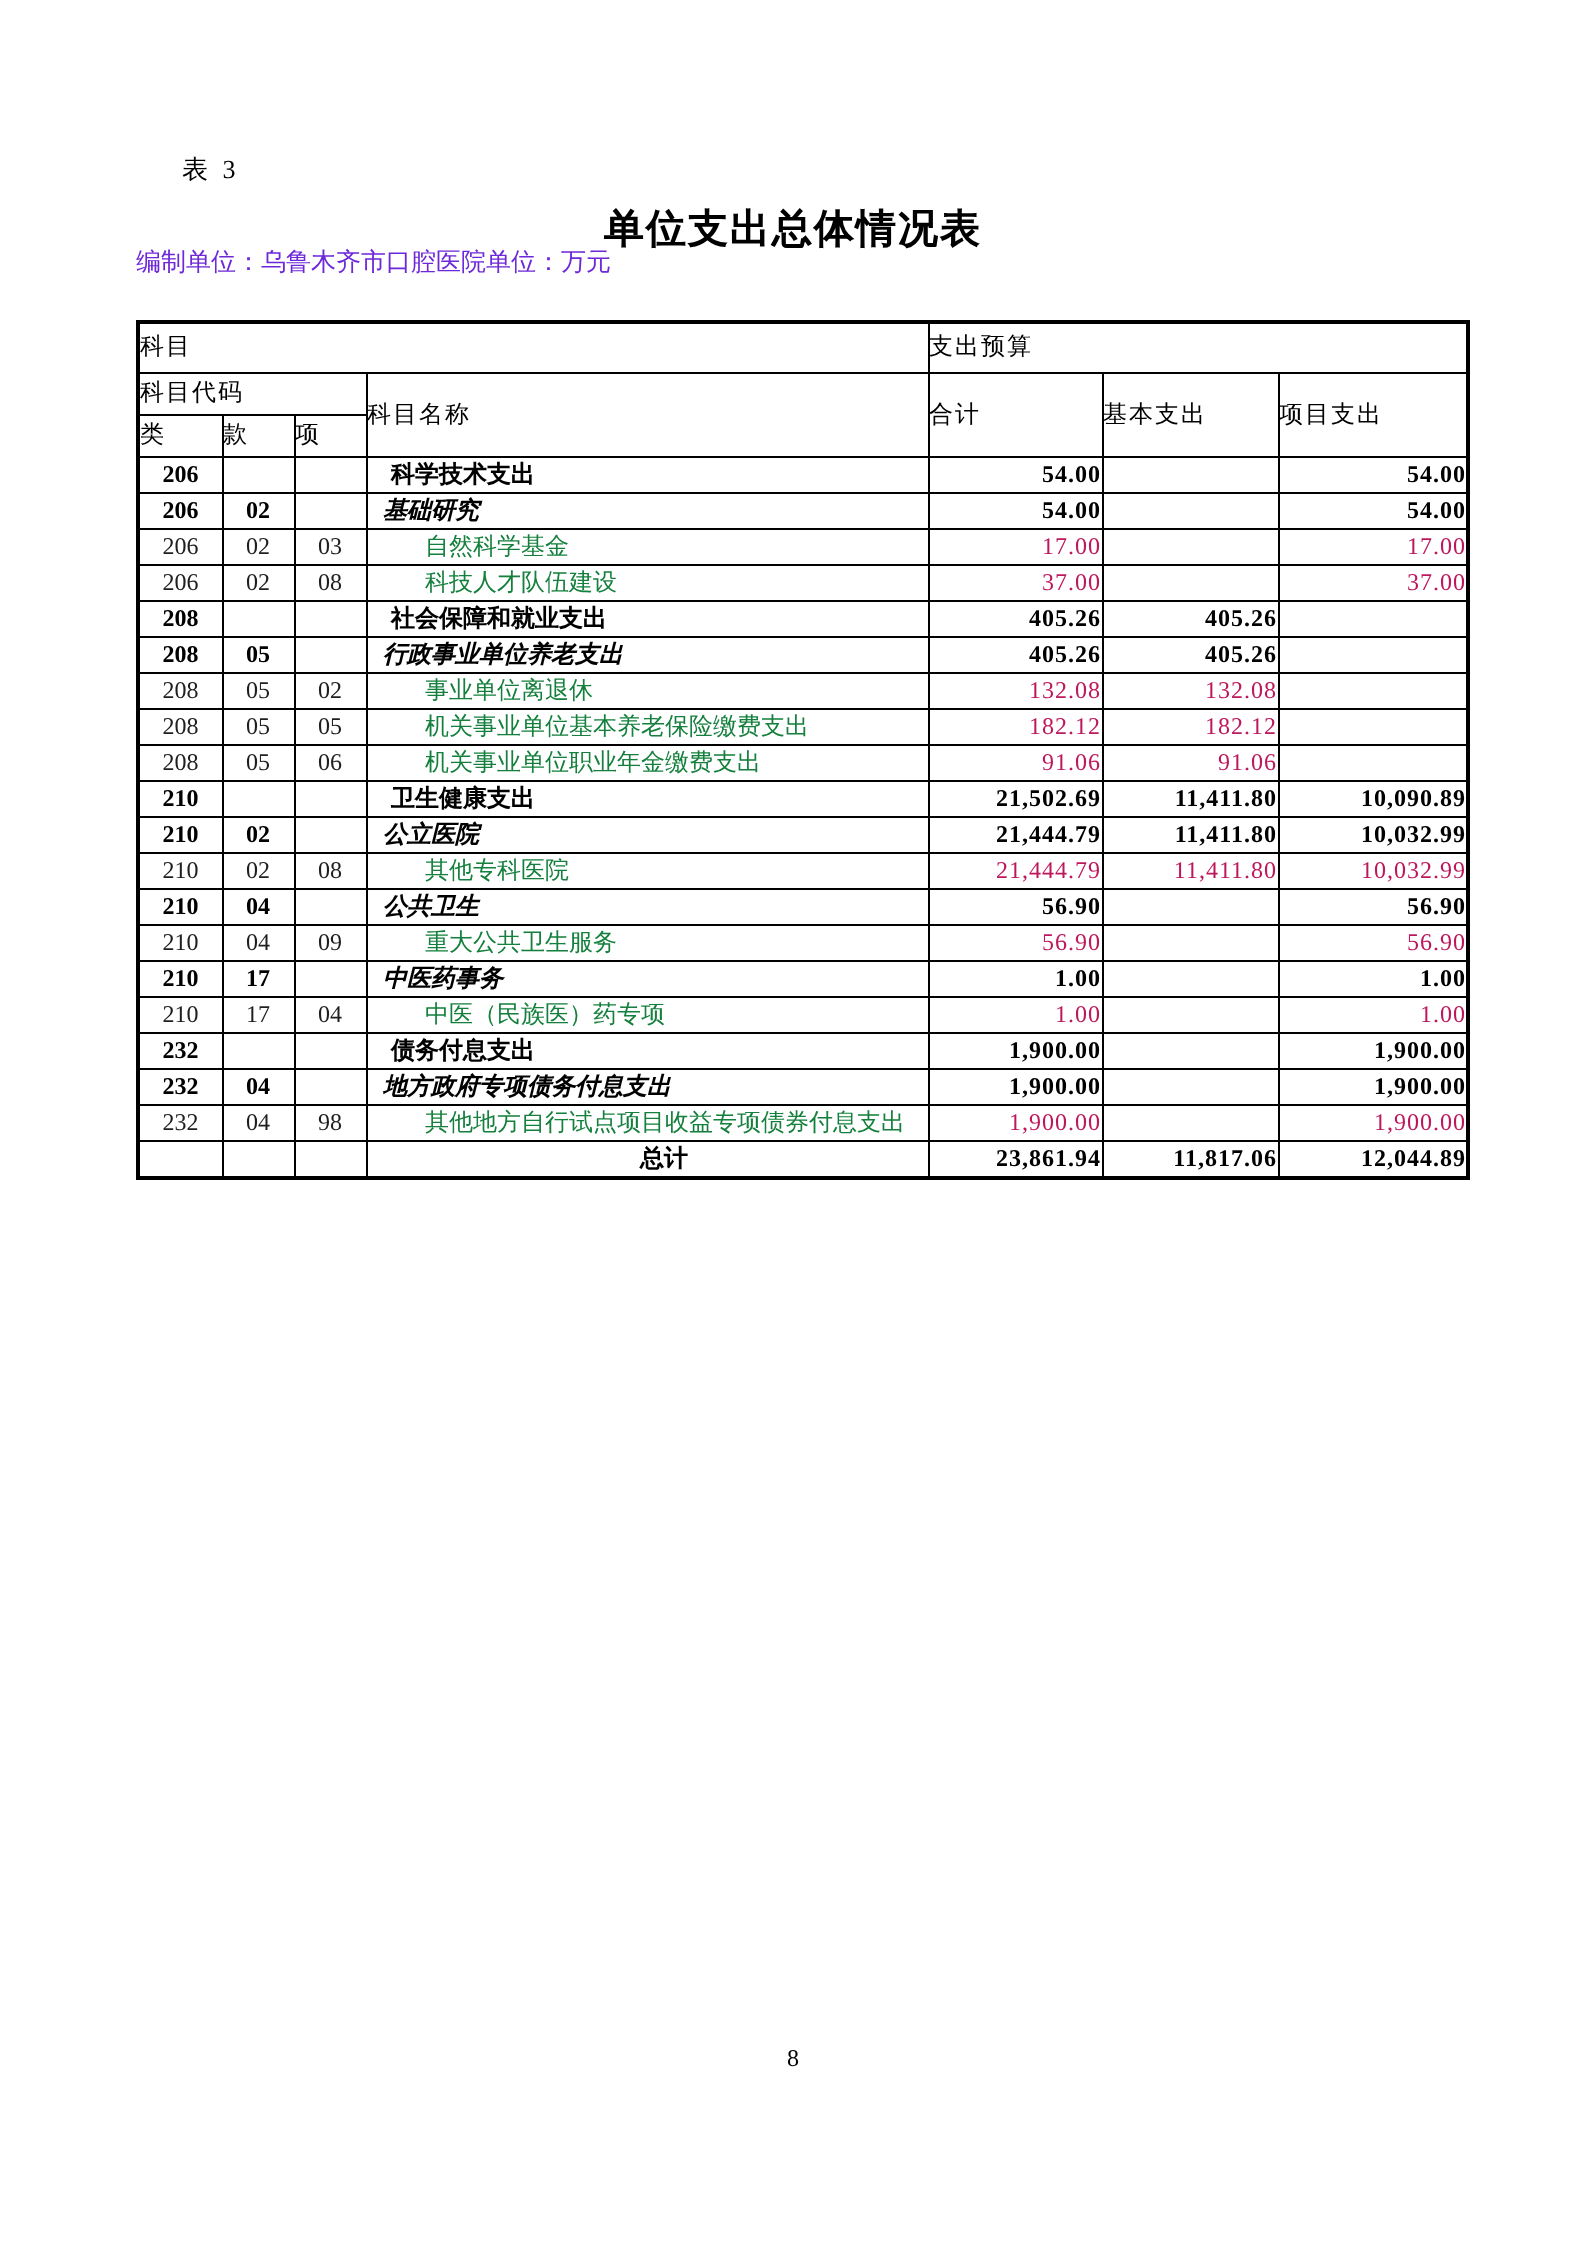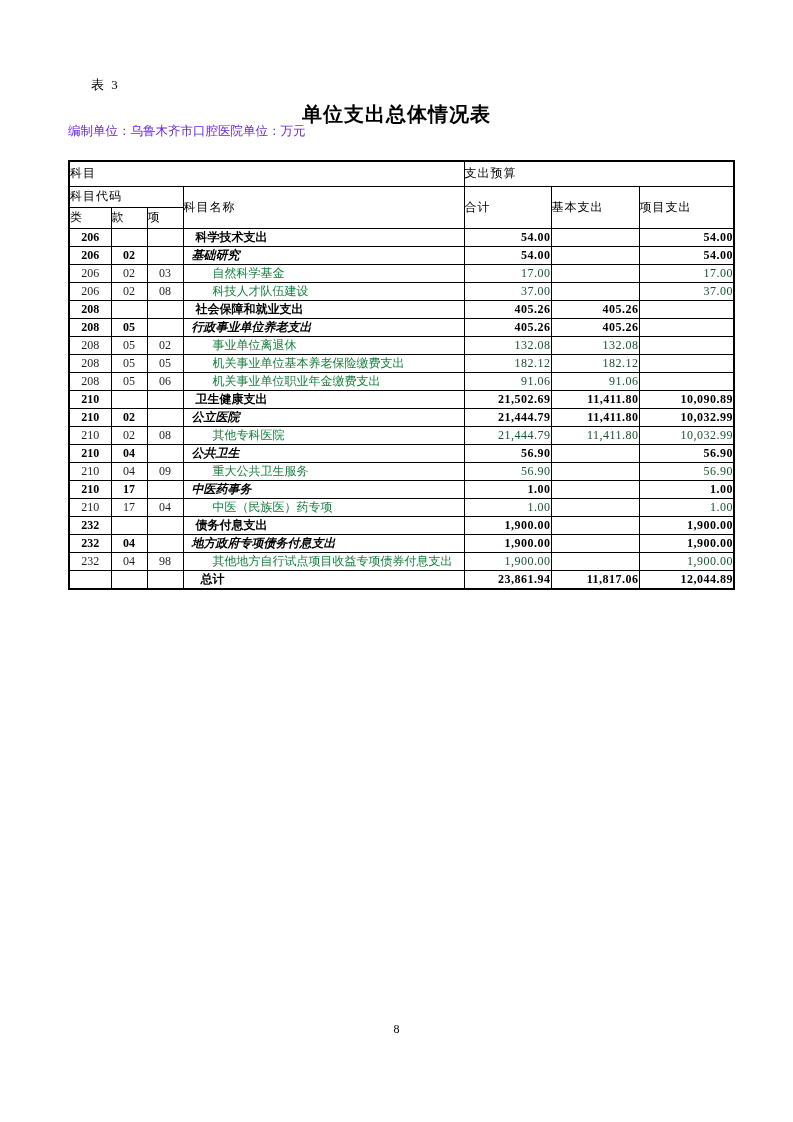--- a/index.html
+++ b/index.html
@@ -60,26 +60,26 @@
     white-space: nowrap;
     vertical-align: middle;
   }
   thead tr.h1 { height: 25px; }
   thead tr.h2 { height: 21px; }
   thead tr.h3 { height: 21px; }
   thead th { text-align: left; letter-spacing: 1px; font-family: Liberation Mono, monospace; }
   tbody tr { height: 17px; }
   td.code { text-align: center; color: #1f1f1f; }
   td.name { text-align: left; color: #15803d; }
-  td.num  { text-align: right; padding-right: 4px; letter-spacing: 0.5px; color: #14532d; }
+  td.num  { text-align: right; padding-right: 4px; letter-spacing: 0.5px; color: #be185d; }
   tr.bold td { font-weight: bold; color: #000; }
   tr.level-1 td.name { padding-left: 12px; }
   tr.level-2 td.name { padding-left: 8px; font-style: italic; }
   tr.level-3 td.name { padding-left: 29px; }
-  tr.total-row td.name { padding-left: 17px; }
+  tr.total-row td.name { text-align: center; padding-left: 17px; }
   .page-number {
     position: absolute;
     left: 0;
     width: 100%;
     top: 1022px;
     text-align: center;
     font-size: 12px;
   }
 </style>
 </head>

